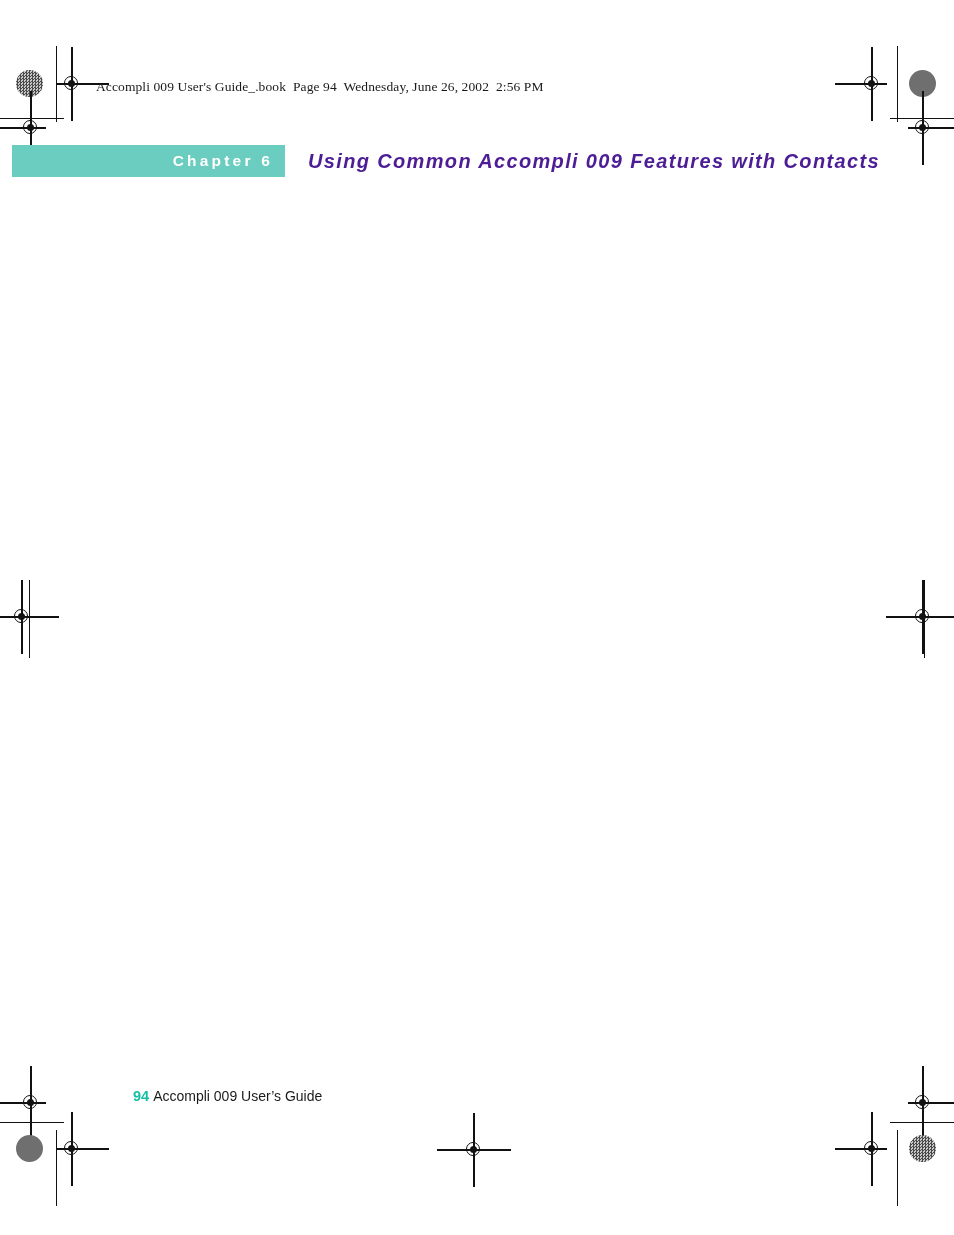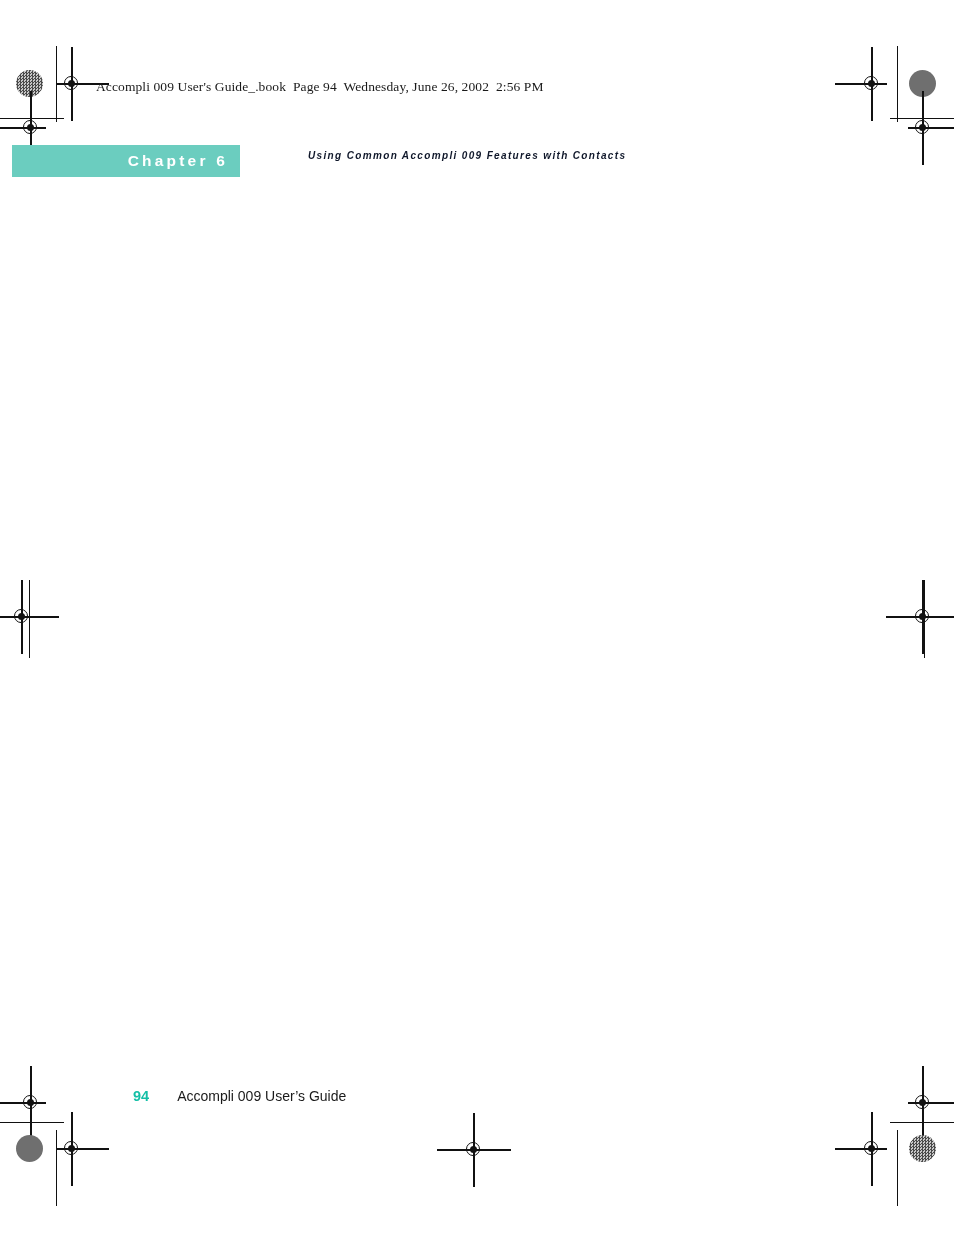--- a/index.html
+++ b/index.html
@@ -100,64 +100,64 @@
     color: #1a1a1a;
     white-space: pre;
     letter-spacing: 0.1px;
   }
 
   
   .chapter-bar {
     position: absolute;
     left: 12px;
     top: 145px;
-    width: 228px;
+    width: 273px;
     height: 32px;
     background: #6bcdbf;
   }
   .chapter-label {
     position: absolute;
     right: 12px;
     top: 50%;
     transform: translateY(-50%);
     color: #ffffff;
     font-size: 15.5px;
     font-weight: bold;
     letter-spacing: 3.2px;
     white-space: nowrap;
   }
   .running-title {
     position: absolute;
     left: 308px;
     top: 150px;
-    font-size: 10px;
+    font-size: 20px;
     font-style: italic;
     font-weight: bold;
     letter-spacing: 1.35px;
-    color: #0f172a;
+    color: #4c1d95;
     white-space: nowrap;
   }
 
   
   .body-area {
     position: absolute;
     left: 132px;
     top: 200px;
     width: 700px;
     height: 860px;
   }
 
   
   .footer {
     position: absolute;
     left: 133px;
     top: 1088px;
     display: flex;
     align-items: baseline;
-    gap: 28px;
+    gap: 4px;
     white-space: nowrap;
   }
   .folio {
     color: #13bfa6;
     font-size: 14.5px;
     font-weight: bold;
   }
   .footer-title {
     color: #1a1a1a;
     font-size: 14px;

